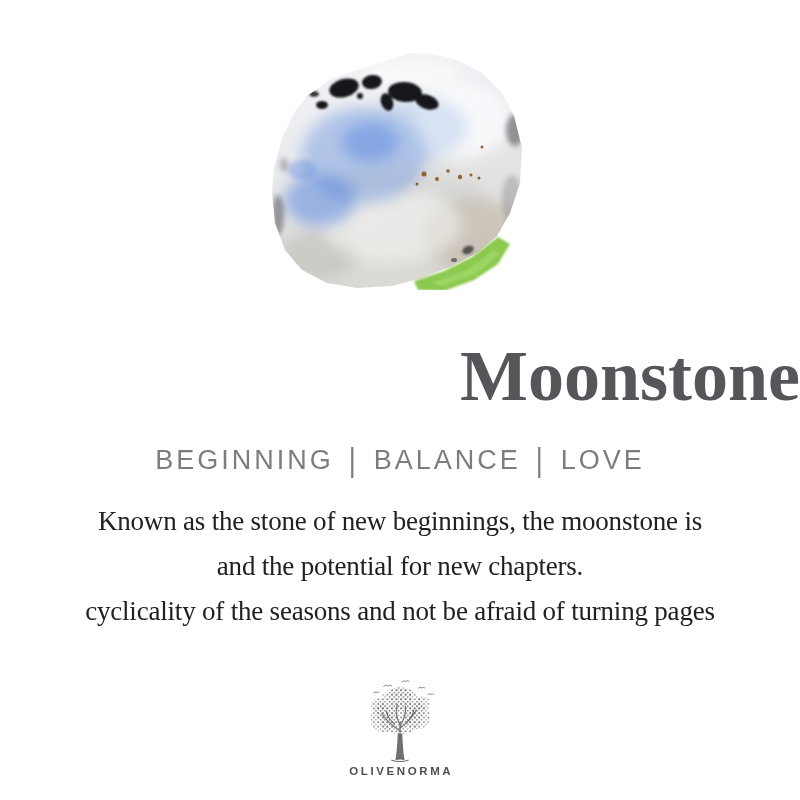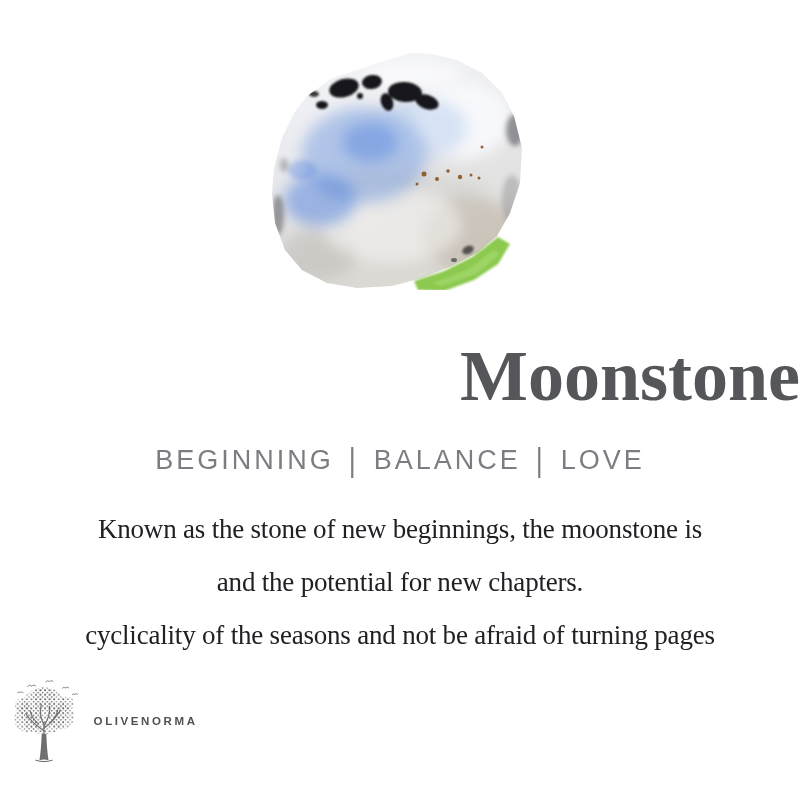--- a/index.html
+++ b/index.html
@@ -44,25 +44,25 @@
   
   .desc{
     position:absolute;top:499px;left:50%;transform:translateX(-50%);
     width:790px;
     text-align:center;
     font-family:"Liberation Serif","DejaVu Serif",serif;
     font-size:27px;line-height:45px;
     letter-spacing:-0.2px;
     color:var(--text-color,#202124);
   }
-  .desc .line{white-space:nowrap;margin-top:8px;}
+  .desc .line{white-space:nowrap;}
   
   .logo{
     position:absolute;top:680px;left:0;width:100%;
-    display:flex;align-items:center;gap:3px;
+    display:flex;flex-direction:column;align-items:center;gap:3px;
   }
   .logo svg{width:88px;height:82px;display:block;}
   .brand{
     font-size:11.5px;font-weight:700;
     letter-spacing:2.6px;text-indent:2.6px;
     color:var(--brand-color,#4e5052);
     text-align:center;
   }
 </style>
 </head>

